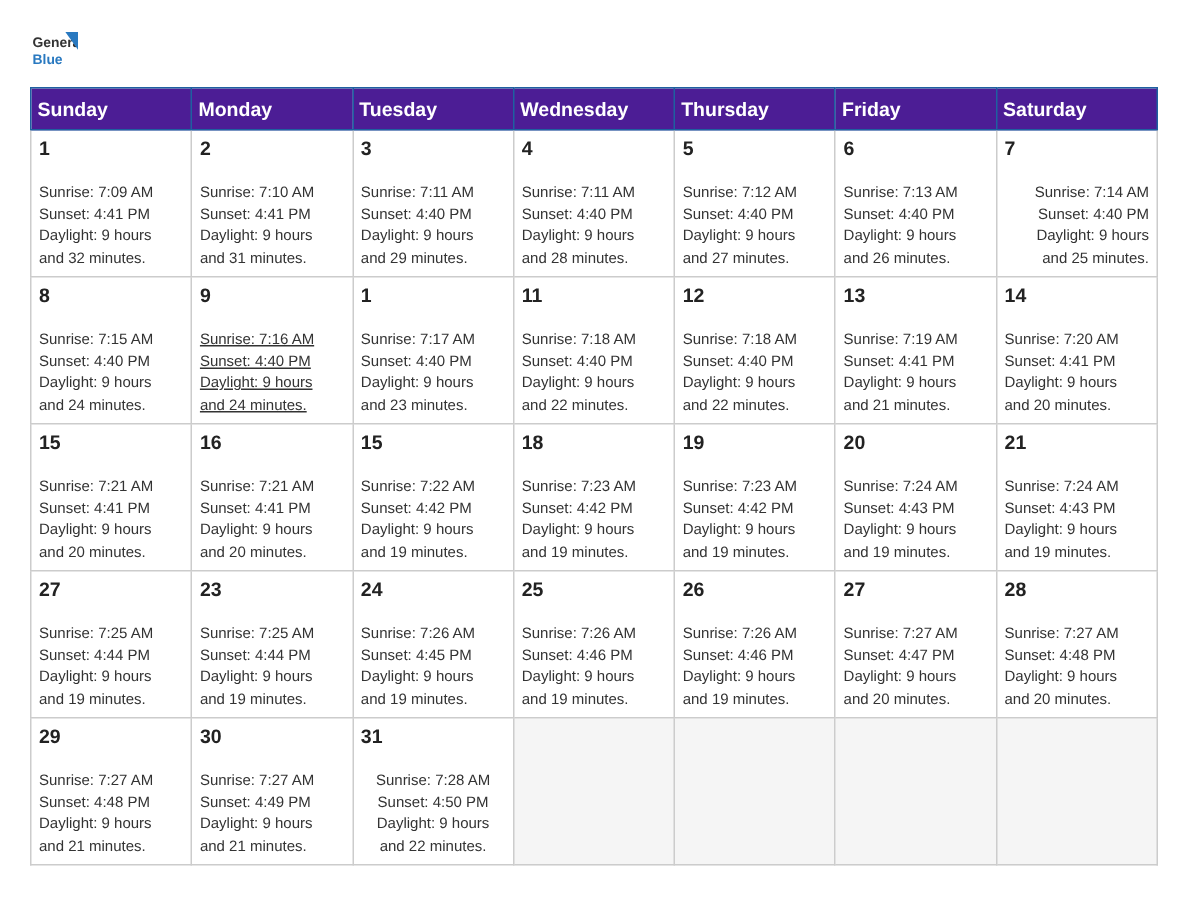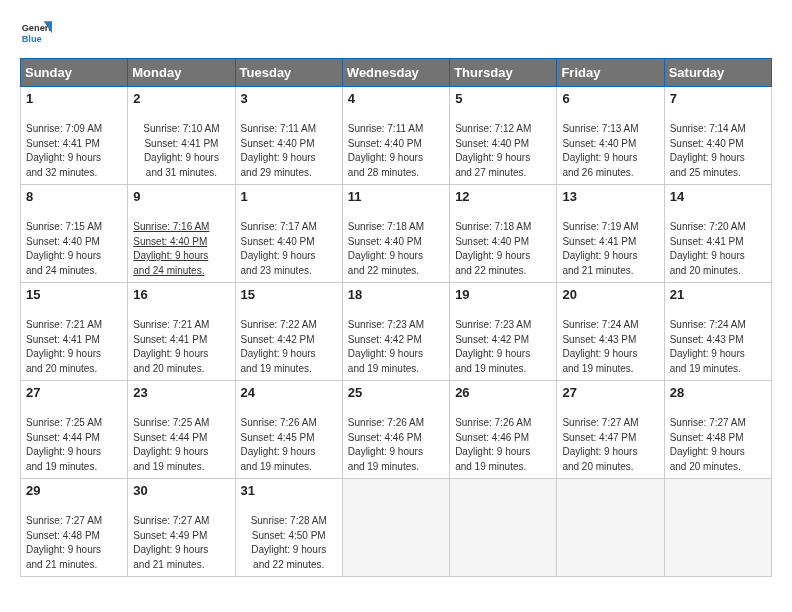--- a/index.html
+++ b/index.html
@@ -41,21 +41,21 @@
     .subtitle {
       font-size: 14px;
       color: #444;
     }
     table {
       width: 100%;
       border-collapse: collapse;
       table-layout: fixed;
     }
     th {
-      background: #737373;
+      background: #4c1d95;
       color: #fff;
       font-size: 13px;
       font-weight: bold;
       padding: 6px 4px;
       text-align: left;
       border: 1px solid #1e60a0;
     }
     td {
       border: 1px solid #ccc;
       vertical-align: top;
@@ -116,21 +116,21 @@
     <tr>
           <td>
             <span class="day-num">1</span>
             <div class="day-info" style="white-space: pre-line;">Sunrise: 7:09 AM
 Sunset: 4:41 PM
 Daylight: 9 hours
 and 32 minutes.</div>
           </td>
           <td>
             <span class="day-num">2</span>
-            <div class="day-info" style="white-space: pre-line; text-align: center;">Sunrise: 7:10 AM
+            <div class="day-info" style="white-space: pre-line;">Sunrise: 7:10 AM
 Sunset: 4:41 PM
 Daylight: 9 hours
 and 31 minutes.</div>
           </td>
           <td>
             <span class="day-num">3</span>
             <div class="day-info" style="white-space: pre-line;">Sunrise: 7:11 AM
 Sunset: 4:40 PM
 Daylight: 9 hours
 and 29 minutes.</div>
@@ -151,21 +151,21 @@
           </td>
           <td>
             <span class="day-num">6</span>
             <div class="day-info" style="white-space: pre-line;">Sunrise: 7:13 AM
 Sunset: 4:40 PM
 Daylight: 9 hours
 and 26 minutes.</div>
           </td>
           <td>
             <span class="day-num">7</span>
-            <div class="day-info" style="white-space: pre-line;">Sunrise: 7:14 AM
+            <div class="day-info" style="white-space: pre-line; text-align: right;">Sunrise: 7:14 AM
 Sunset: 4:40 PM
 Daylight: 9 hours
 and 25 minutes.</div>
           </td>
         </tr>
         <tr>
           <td>
             <span class="day-num">8</span>
             <div class="day-info" style="white-space: pre-line;">Sunrise: 7:15 AM
 Sunset: 4:40 PM

